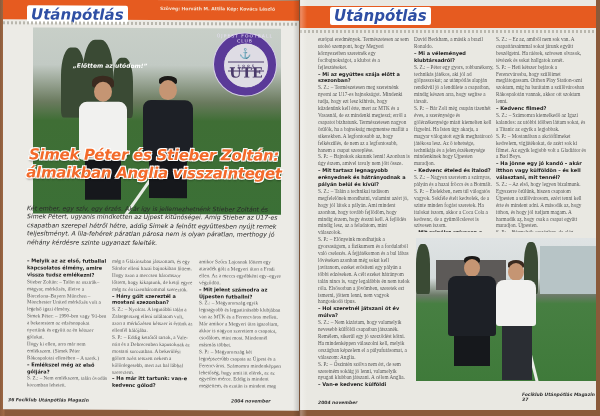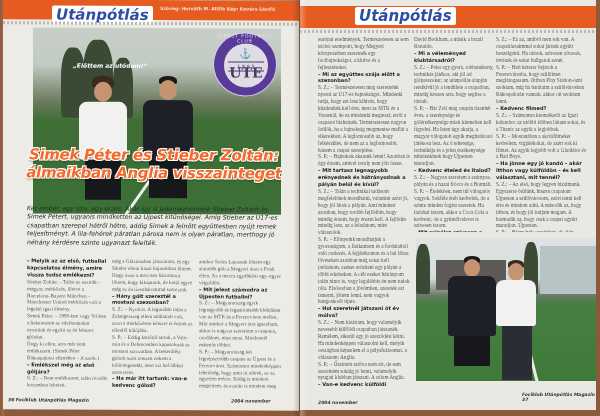--- a/index.html
+++ b/index.html
@@ -7,21 +7,21 @@
   .spread{position:absolute;left:0;top:0;width:600px;height:416px;background:linear-gradient(90deg,#8c5c3c 0,#a06a45 4px,transparent 5px);}
   .page{position:absolute;top:0;height:410px;background:#ecebe6;overflow:hidden;}
   .page.left{left:3px;width:296px;transform:skewY(0.3deg);}
   .page.right{left:300px;width:296px;background:#e9e8e2;}
   .gutter{position:absolute;left:293px;top:0;width:14px;height:416px;background:linear-gradient(90deg,rgba(0,0,0,0) 0,rgba(0,0,0,.18) 45%,rgba(255,255,255,.3) 55%,rgba(0,0,0,0) 100%);z-index:5;}
   .header-bar{position:absolute;left:0;top:0;width:100%;height:20px;background:#e65b20;}
   .right .header-bar{top:6px;height:22px;}
   .dots{position:absolute;left:0;width:100%;height:3px;background:repeating-linear-gradient(90deg,#b9b7ae 0 2px,transparent 2px 4px);}
   .left .dots{top:22px;}
   .right .dots{top:30px;}
-  .section-title{position:absolute;font-family:"DejaVu Sans",sans-serif;font-weight:bold;font-style:italic;color:#2f4fa4;font-size:15px;background:#fff;padding:0 4px;border-radius:2px;margin-left:25px;}
+  .section-title{position:absolute;font-family:"DejaVu Sans",sans-serif;font-weight:bold;font-style:italic;color:#2f4fa4;font-size:15px;background:#fff;padding:0 4px;border-radius:2px;}
   .left .section-title{left:24px;top:6px;}
   .right .section-title{left:30px;top:7px;}
   .credits{position:absolute;right:24px;top:6px;color:#f4e0d0;font-size:4.5px;font-family:"DejaVu Sans",sans-serif;font-weight:bold;}
   .photo{position:absolute;overflow:hidden;}
   .photo-top{left:30px;top:28px;width:248px;height:186px;background:linear-gradient(180deg,#c8cfc8 0,#c2cac4 20%,#6a7a5e 40%,#3f6e35 50%,#3b7036 100%);}
   .tree{position:absolute;background:#3a4a34;border-radius:40% 40% 10% 10%;}
   .field-line{position:absolute;background:#e9ede6;}
   .player{position:absolute;}
   .shirt-white{background:#f1f1ef;border-radius:8px 8px 3px 3px;}
   .shirt-black{background:#1d2026;border-radius:8px 8px 3px 3px;}

